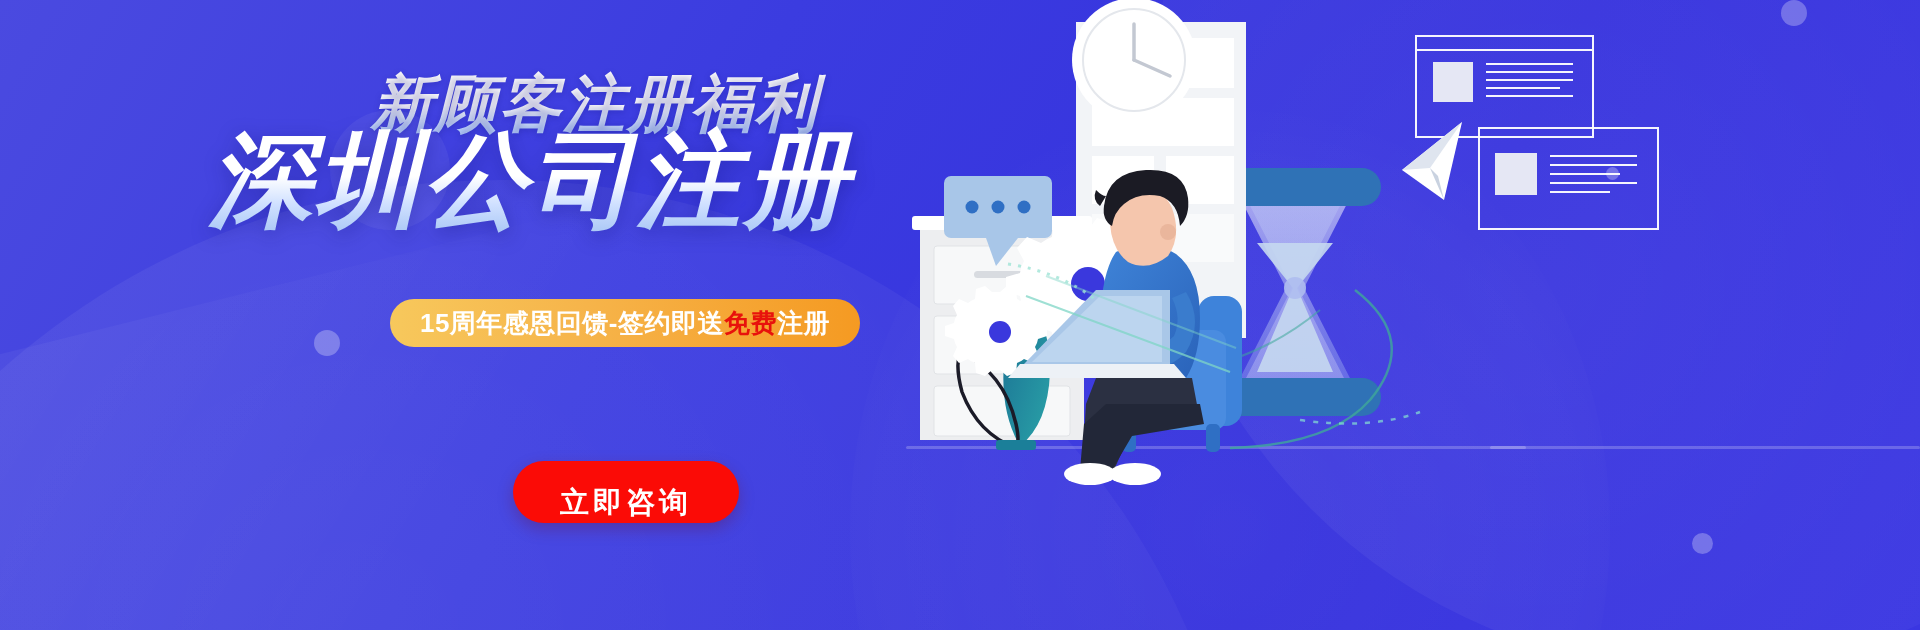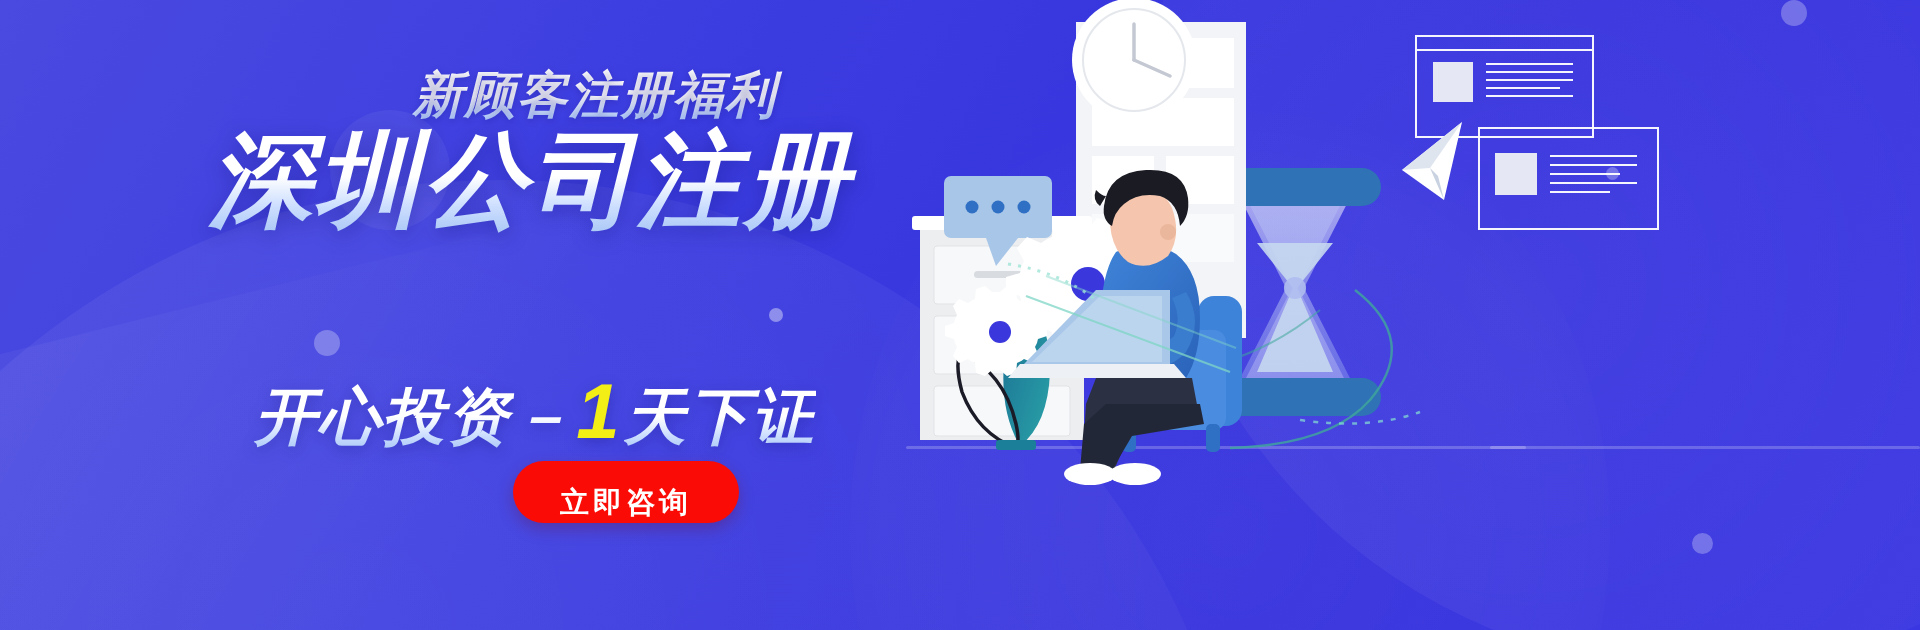--- a/index.html
+++ b/index.html
@@ -60,21 +60,21 @@
 
   
   .copy{
     position:absolute; left:0; top:0; width:1060px; height:630px;
     z-index:5;
   }
 
   .eyebrow{
     position:absolute; left:0; right:0; top:62px;
     text-align:center;
-    font-size:50px; font-weight:700; font-style:italic;
+    font-size:62px; font-weight:700; font-style:italic;
     letter-spacing:2px;
     background:linear-gradient(180deg,#ffffff 0%,#ffffff 52%,#c6dcff 78%,#9ec2ff 100%);
     -webkit-background-clip:text; background-clip:text; color:transparent;
     -webkit-text-fill-color:transparent;
     text-shadow:0 2px 6px rgba(20,20,120,.25);
     transform:translateX(65px);
   }
 
   .headline{
     position:absolute; left:0; right:0; top:126px;
@@ -319,23 +319,25 @@
       <path d="M108 264 Q160 272 196 300" fill="none" stroke="#9fe3d6" stroke-width="3" stroke-dasharray="3 7" opacity=".8"></path>
     </svg>
   </div>
 
   <div class="copy">
 
     <div class="eyebrow">新顾客注册福利</div>
 
     <div class="headline">深圳公司注册</div>
 
-
-    <div class="subline">
-      <span class="w">开心投资－</span><span class="num">1</span><span class="w">天下证</span>
+    <div class="pill-promo">
+      <span class="t">15周年感恩回馈-签约即送</span>
+        <span class="t hot">免费</span>
+        <span class="t">注册</span>
     </div>
+
 
     <div class="cta">
       <span>立即咨询</span>
     </div>
 
   </div>
 </div>
 
 </body></html>

